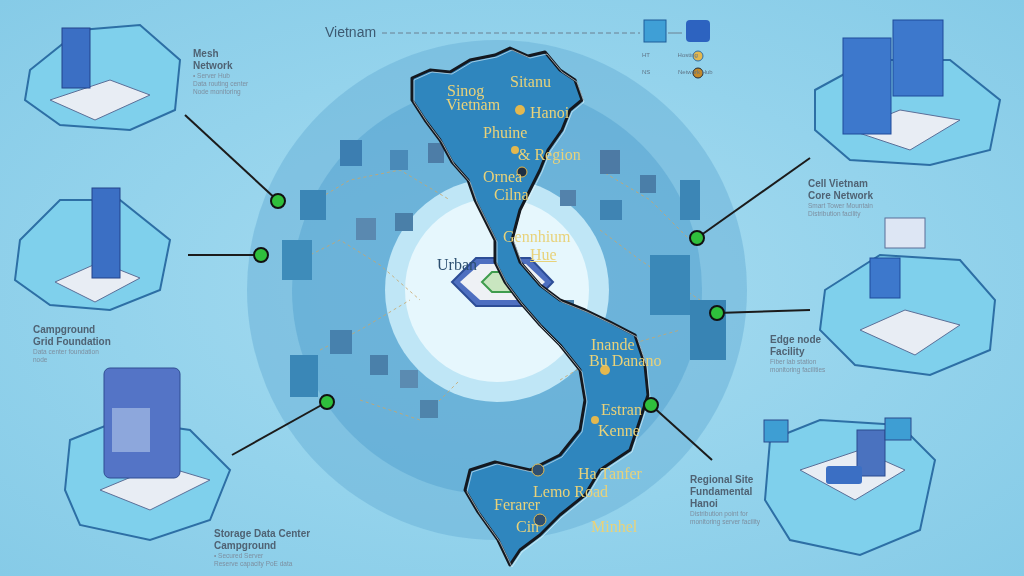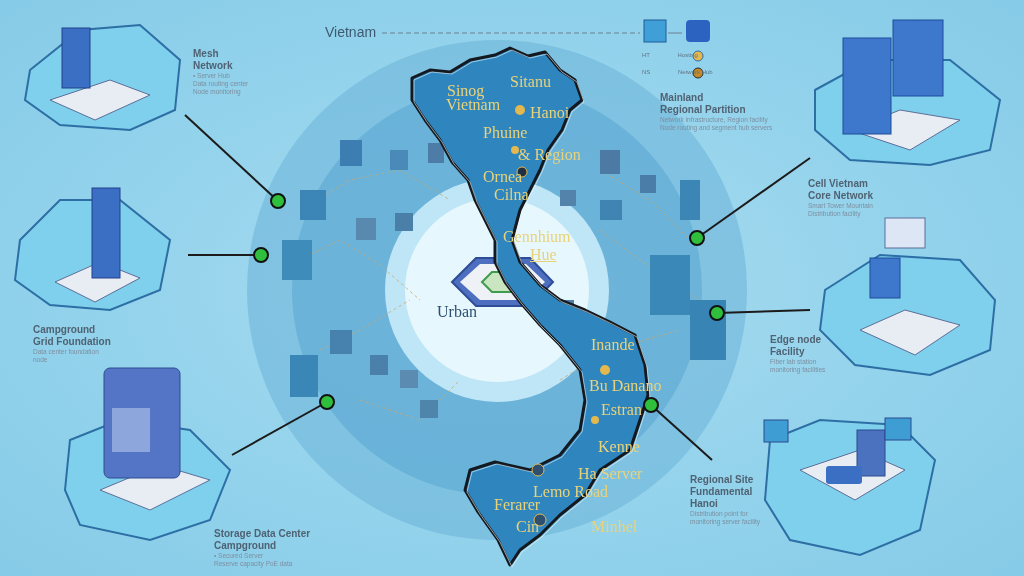--- a/index.html
+++ b/index.html
@@ -14,21 +14,21 @@
     position:absolute; left:325px; top:24px; font-size:14px; color:#3d5a72;
     font-family:"Liberation Sans", sans-serif;
   }
   .caption { position:absolute; color:#55687a; line-height:1.2; }
   .caption .h { font-weight:bold; font-size:10px; color:#4f6273; }
   .caption .b { font-size:6.5px; color:#7d8fa0; }
   .maplabel {
     position:absolute; font-size:16px; color:#e8d27a; font-family:"Liberation Serif", serif;
     white-space:nowrap;
   }
-  .maplabel.dark { color:#2c4f70;margin-top:47px; }
+  .maplabel.dark { color:#2c4f70; }
   .legend-item { position:absolute; font-size:6px; color:#5f7587; white-space:nowrap; }
 </style>
 </head>
 <body>
 
 <div class="stage">
 
   <svg class="art" width="1024" height="576" viewBox="0 0 1024 576">
     <defs>
       <radialGradient id="ringGrad" cx="50%" cy="50%" r="50%">
@@ -188,26 +188,20 @@
     <div class="b">node</div>
   </div>
 
   <div class="caption" style="left:214px; top:528px; width:120px;">
     <div class="h">Storage Data Center</div>
     <div class="h">Campground</div>
     <div class="b">• Secured Server</div>
     <div class="b">Reserve capacity PoE data</div>
   </div>
 
-  <div class="caption" style="left:660px; top:92px; width:130px;">
-    <div class="h">Mainland</div>
-    <div class="h">Regional Partition</div>
-    <div class="b">Network infrastructure, Region facility</div>
-    <div class="b">Node routing and segment hub servers</div>
-  </div>
 
   <div class="caption" style="left:808px; top:178px; width:90px;">
     <div class="h">Cell Vietnam</div>
     <div class="h">Core Network</div>
     <div class="b">Smart Tower Mountain</div>
     <div class="b">Distribution facility</div>
   </div>
 
   <div class="caption" style="left:770px; top:334px; width:80px;">
     <div class="h">Edge node</div>
@@ -228,22 +222,22 @@
   <div class="maplabel" style="left:510px; top:73px;">Sitanu</div>
   <div class="maplabel" style="left:530px; top:104px;">Hanoi</div>
   <div class="maplabel" style="left:483px; top:124px;">Phuine</div>
   <div class="maplabel" style="left:518px; top:146px;">&amp; Region</div>
   <div class="maplabel" style="left:483px; top:168px;">Ornea</div>
   <div class="maplabel" style="left:494px; top:186px;">Cilna</div>
   <div class="maplabel" style="left:503px; top:228px;">Gennhium</div>
   <div class="maplabel" style="left:530px; top:246px;text-decoration:underline;">Hue</div>
   <div class="maplabel dark" style="left:437px; top:256px;">Urban</div>
   <div class="maplabel" style="left:591px; top:336px;">Inande</div>
-  <div class="maplabel" style="left:589px; top:352px;margin-top:25px;">Bu Danano</div>
+  <div class="maplabel" style="left:589px; top:352px;">Bu Danano</div>
   <div class="maplabel" style="left:601px; top:401px;">Estran</div>
-  <div class="maplabel" style="left:598px; top:438px;">Kenne</div>
-  <div class="maplabel" style="left:578px; top:465px;">Ha Server</div>
+  <div class="maplabel" style="left:598px; top:422px;">Kenne</div>
+  <div class="maplabel" style="left:578px; top:465px;">Ha Tanfer</div>
   <div class="maplabel" style="left:533px; top:483px;">Lemo Road</div>
   <div class="maplabel" style="left:494px; top:496px;">Ferarer</div>
   <div class="maplabel" style="left:551px; top:518px;margin-left:40px;">Minhel</div>
   <div class="maplabel" style="left:516px; top:518px;">Cin</div>
 
 </div>
 
 </body></html>

